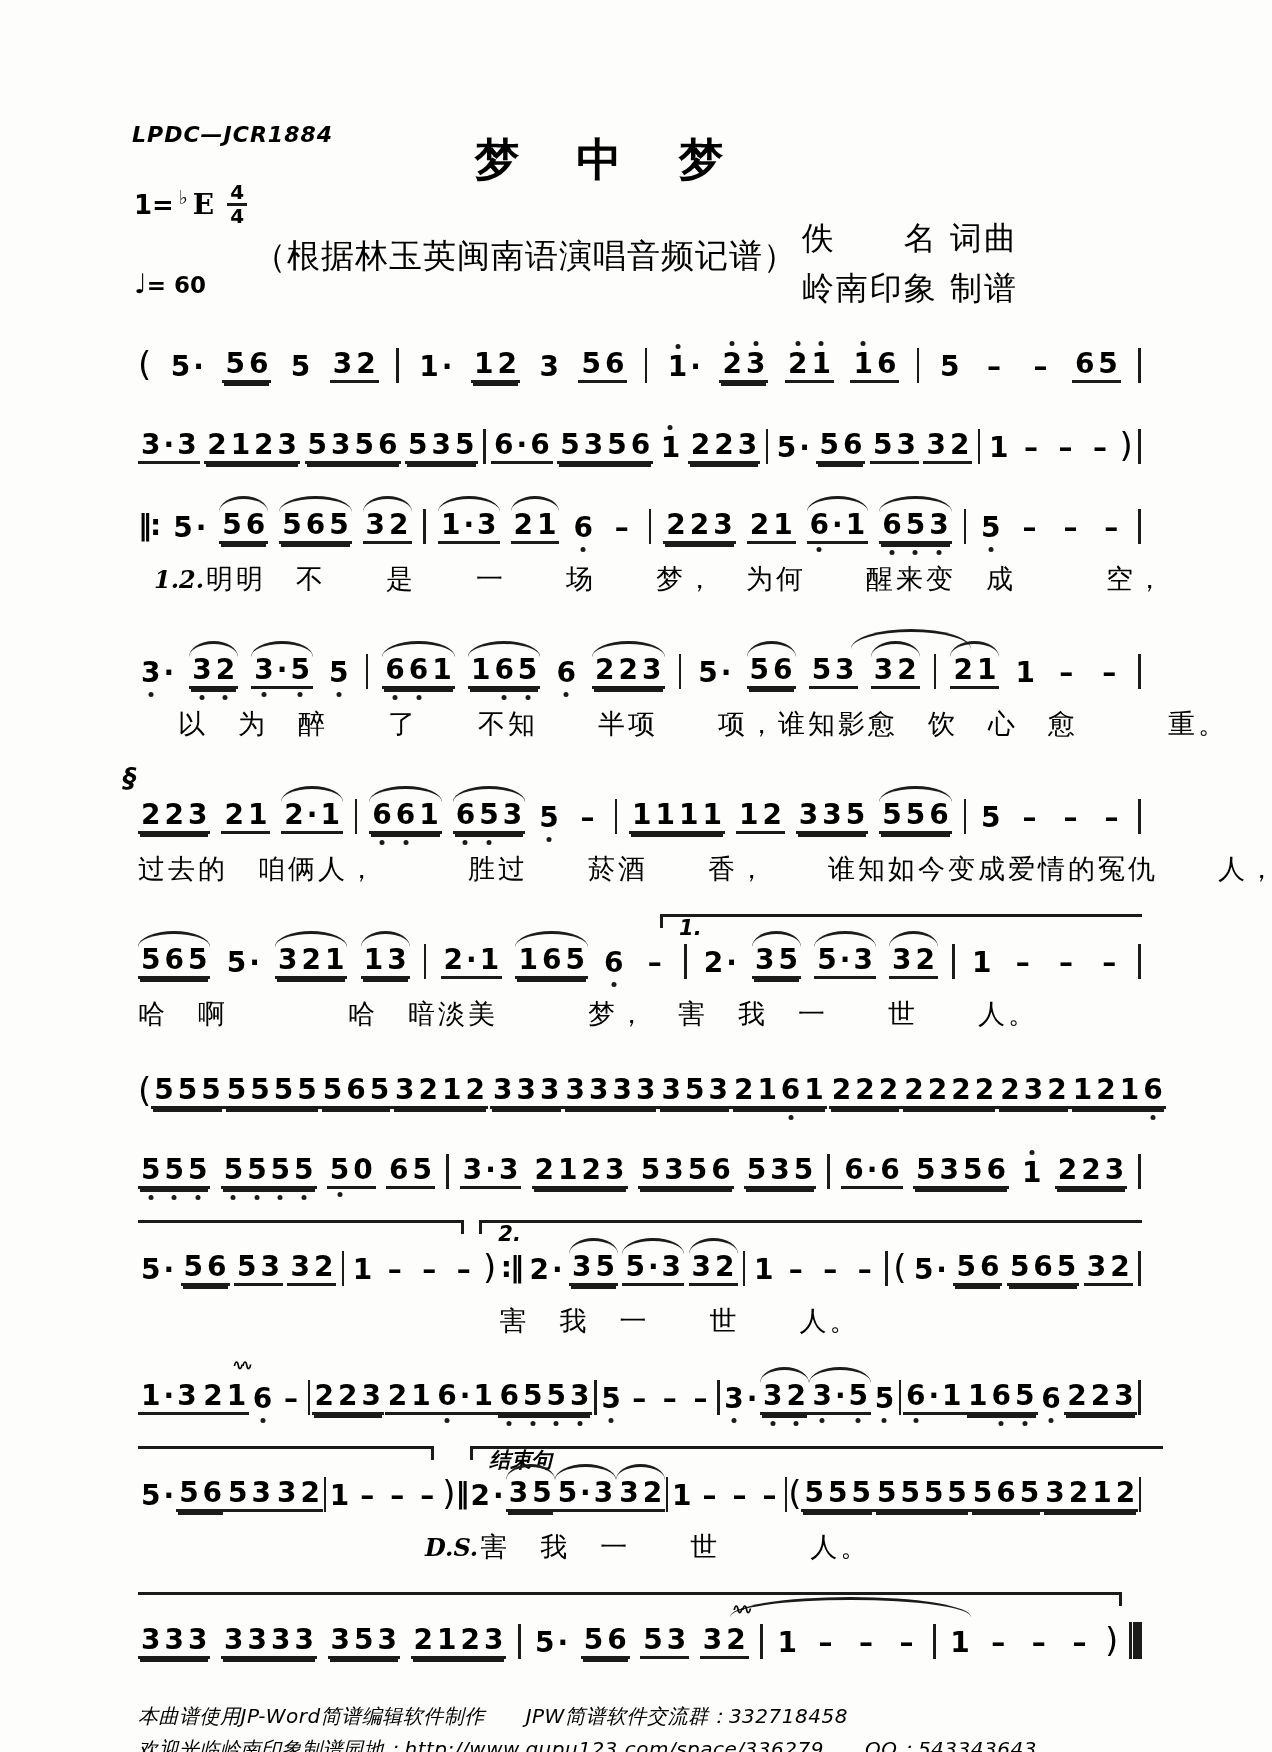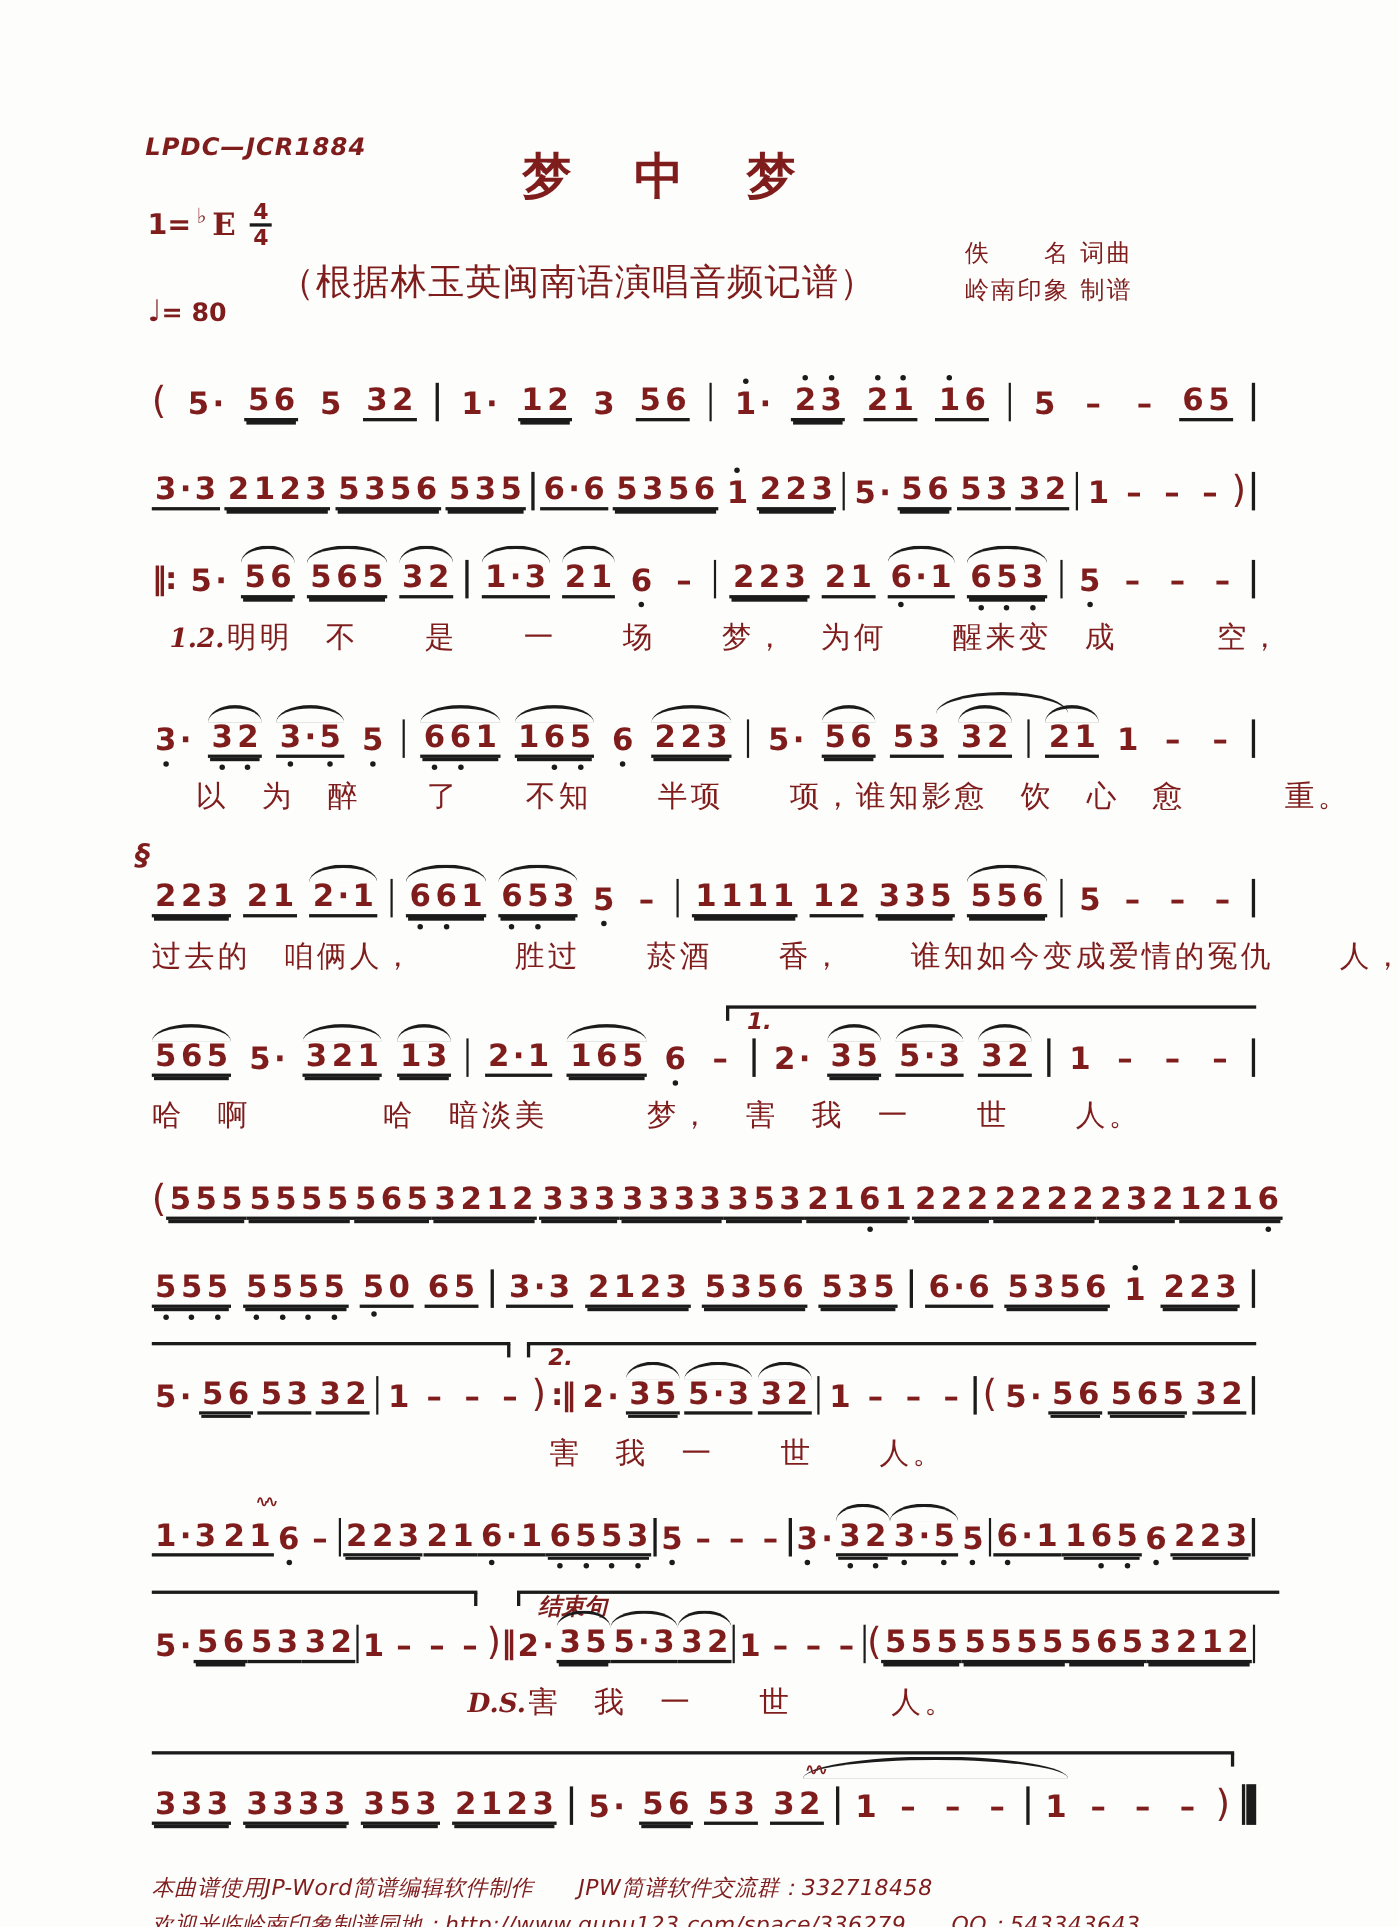--- a/index.html
+++ b/index.html
@@ -1,29 +1,29 @@
 <!DOCTYPE html>
 <html><head>
 <meta charset="utf-8">
 <style>
   html,body{margin:0;padding:0;background:#e8e8e8;}
-  .page{position:relative;width:1272px;height:1752px;background:#fdfdfc;color:#7f1d1d;
+  .page{position:relative;width:1272px;height:1752px;background:#fdfdfc;color:#000000;
         box-sizing:border-box;padding:116px 130px 0 138px;overflow:hidden;
         font-family:"DejaVu Sans",sans-serif;margin:0 auto;}
   
   .header{position:relative;height:210px;}
   .catalog{position:absolute;left:-6px;top:6px;font-style:italic;font-weight:bold;font-size:22px;letter-spacing:1px;}
   .title{position:absolute;left:4px;right:80px;top:14px;text-align:center;font-size:45px;font-weight:bold;letter-spacing:6px;}
   .keysig{position:absolute;left:-4px;top:66px;font-size:26px;font-weight:bold;display:flex;align-items:center;gap:5px;}
   .flat{font-size:19px;position:relative;top:-8px;}
   .keyletter{font-family:"DejaVu Serif",serif;font-size:28px;}
   .frac{display:inline-flex;flex-direction:column;align-items:center;font-size:20px;line-height:1.05;font-weight:bold;margin-left:8px;}
   .frac .t{border-bottom:3px solid #1b1b1b;padding:0 3px;}
   .subtitle{position:absolute;left:0;right:230px;top:118px;text-align:center;font-size:33px;letter-spacing:1px;}
-  .credits{position:absolute;right:112px;top:98px;font-size:22px;line-height:1.55;letter-spacing:2px;}
+  .credits{position:absolute;right:124px;top:98px;font-size:32px;line-height:1.55;letter-spacing:2px;}
   .tempo{position:absolute;left:-4px;top:152px;font-size:23px;font-weight:bold;}
   .tempo .notechar{font-size:27px;}
   
   .sys{position:relative;margin-bottom:9px;}
   .music-line{display:flex;justify-content:space-between;align-items:flex-end;
               padding:21px 0 15px;font-weight:bold;font-size:28px;}
   .sys.has-ov .music-line{padding-top:37px;}
   .tk{position:relative;display:inline-flex;align-items:flex-end;}
   .grp{display:inline-flex;align-items:flex-end;padding:0 1px 2px;line-height:1;}
   .grp.u1{border-bottom:3px solid #1b1b1b;}
@@ -74,21 +74,21 @@
         <span class="t">4</span>
         <span>4</span>
       </span>
     </div>
     <div class="subtitle">（根据林玉英闽南语演唱音频记谱）</div>
     <div class="credits">
       <div>佚　　名 词曲</div>
       <div>岭南印象 制谱</div>
     </div>
     <div class="tempo">
-      <span class="notechar">♩</span><span>= 80</span>
+      <span class="notechar">♩</span><span>= 60</span>
     </div>
   </div>
 
   <div id="score">
       <div class="sys">
         <div class="music-line">
           <span class="paren">(</span>
           <span class="tk">
             <span class="grp">
               <span class="d">5</span>

